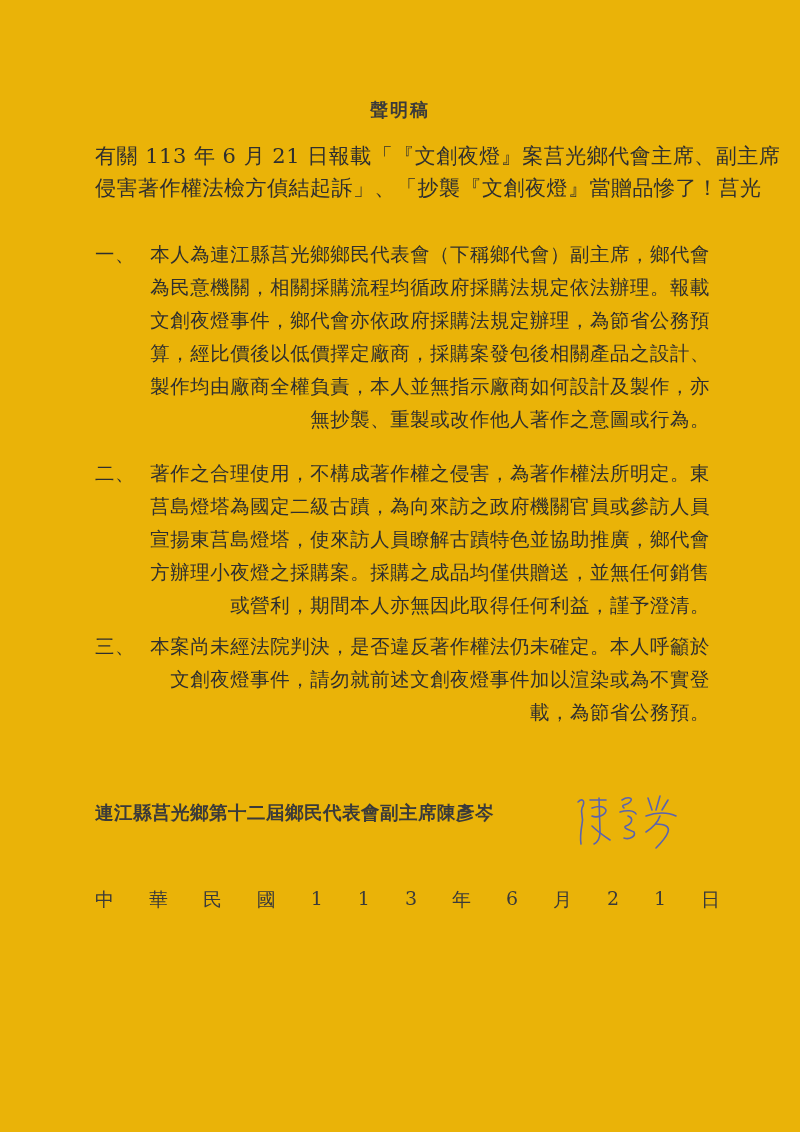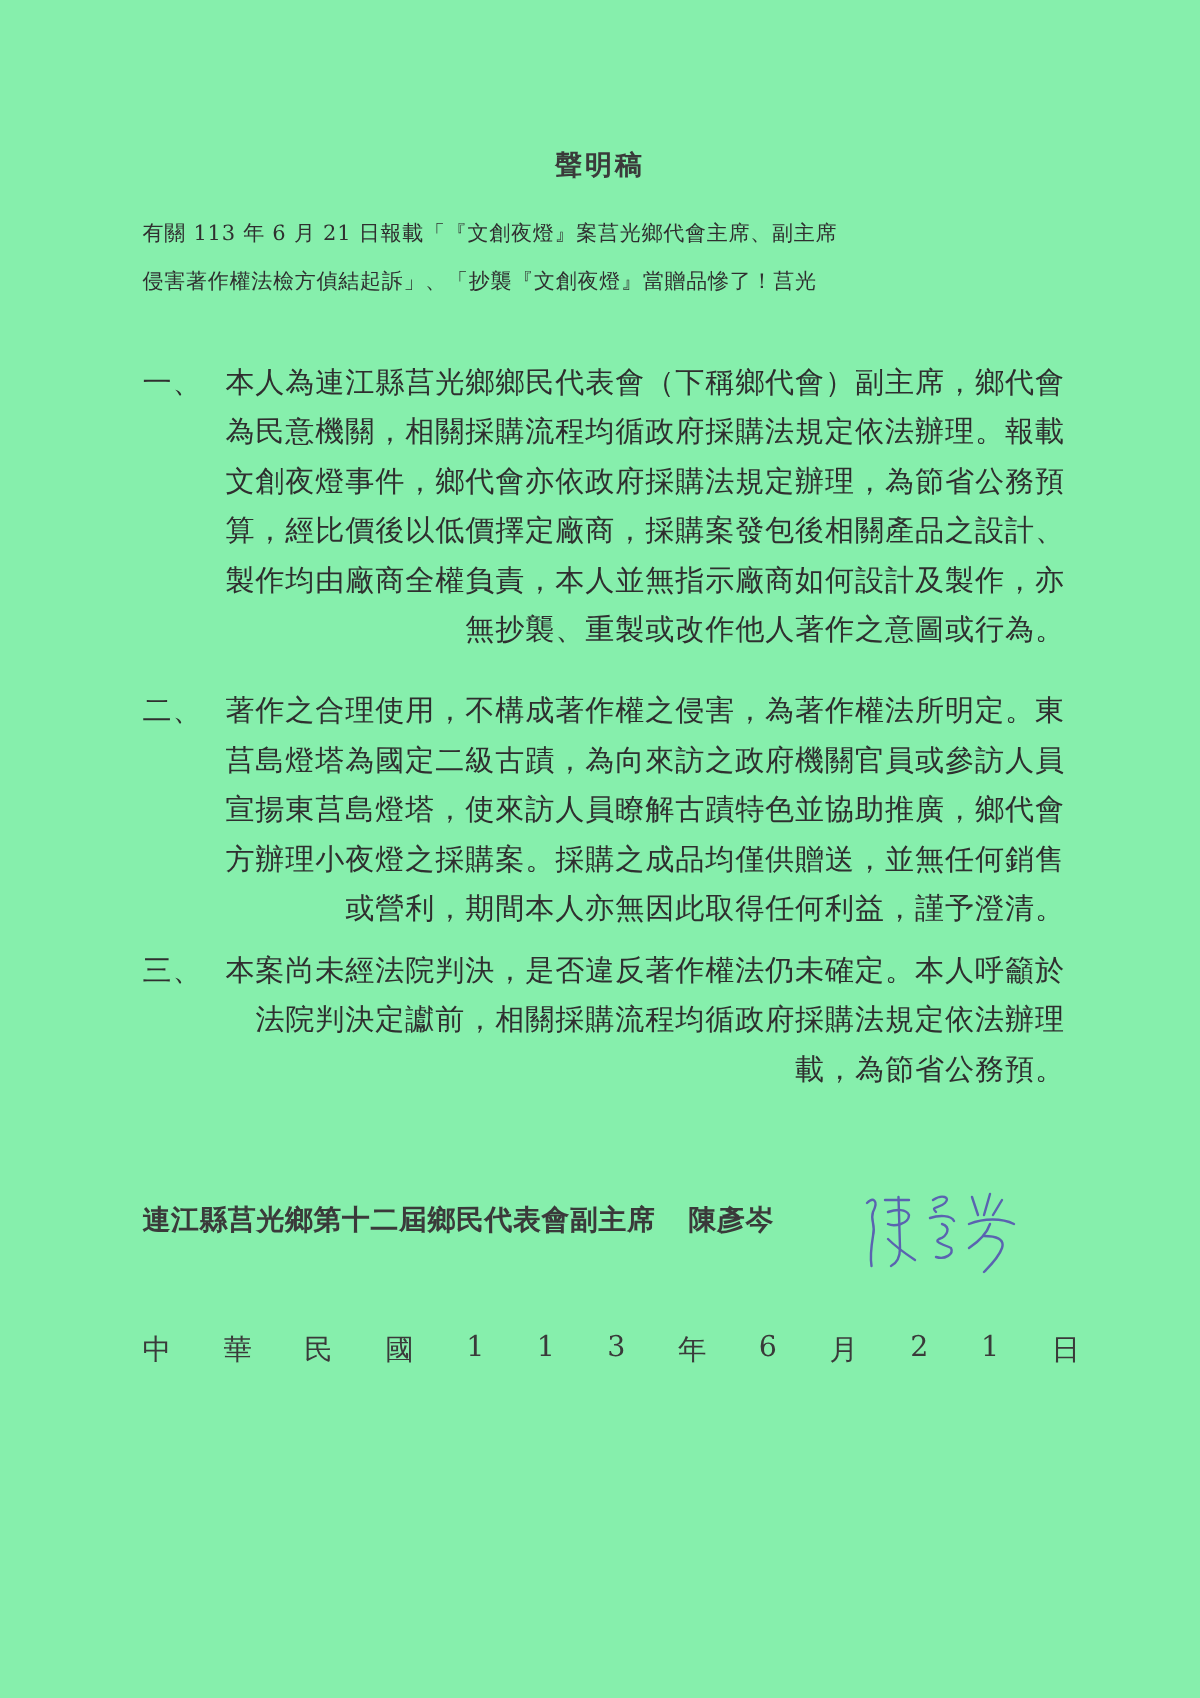--- a/index.html
+++ b/index.html
@@ -12,39 +12,39 @@
       height: 1132px;
       position: relative;
       overflow: hidden;
       font-family: "DejaVu Serif", "Liberation Serif", serif;
       color: #2f2f2f;
     }
     .page {
       position: absolute;
       left: 0; top: 0;
       width: 800px; height: 1132px;
-      background: #86efac;
+      background: #eab308;
     }
     .title {
       position: absolute;
       top: 98px;
       left: 0;
       width: 800px;
       text-align: center;
       font-size: 18px;
       font-weight: bold;
       letter-spacing: 2px;
       color: #3a3a3a;
     }
     .intro {
       position: absolute;
       top: 140px;
       left: 95px;
       width: 610px;
-      font-size: 14px;
+      font-size: 21px;
       line-height: 32px;
       letter-spacing: 0.5px;
     }
     .intro .ln { display: block; white-space: nowrap; }
     .item {
       position: absolute;
       left: 95px;
       width: 615px;
       font-size: 19.4px;
       line-height: 33px;
@@ -66,21 +66,20 @@
       position: absolute;
       top: 800px;
       left: 95px;
       font-size: 18.5px;
       font-weight: bold;
       letter-spacing: 0.5px;
       color: #3a3a3a;
       white-space: nowrap;
     }
     .signature-line .name {
-      margin-left: 22px;
     }
     .signature-script {
       position: absolute;
       top: 792px;
       left: 572px;
       width: 120px;
       height: 60px;
     }
     .date-line {
       position: absolute;
@@ -125,21 +124,21 @@
       <span class="ln">宣揚東莒島燈塔，使來訪人員瞭解古蹟特色並協助推廣，鄉代會</span>
       <span class="ln">方辦理小夜燈之採購案。採購之成品均僅供贈送，並無任何銷售</span>
       <span class="ln">或營利，期間本人亦無因此取得任何利益，謹予澄清。</span>
     </div>
   </div>
 
   <div class="item" id="item-3">
     <span class="num">三、</span>
     <div class="body">
       <span class="ln">本案尚未經法院判決，是否違反著作權法仍未確定。本人呼籲於</span>
-      <span class="ln">法院判決定讞前，相關採購流程均循政府採購法規定依法辦理</span>
+      <span class="ln">文創夜燈事件，請勿就前述文創夜燈事件加以渲染或為不實登</span>
       <span class="ln">載，為節省公務預。</span>
     </div>
   </div>
 
   <div class="signature-line">
     <span>連江縣莒光鄉第十二屆鄉民代表會副主席</span><span class="name">陳彥岑</span>
   </div>
 
   <svg class="signature-script" viewBox="0 0 120 60" fill="none" stroke="#5a63b0" stroke-width="1.6" stroke-linecap="round" stroke-linejoin="round">
 

